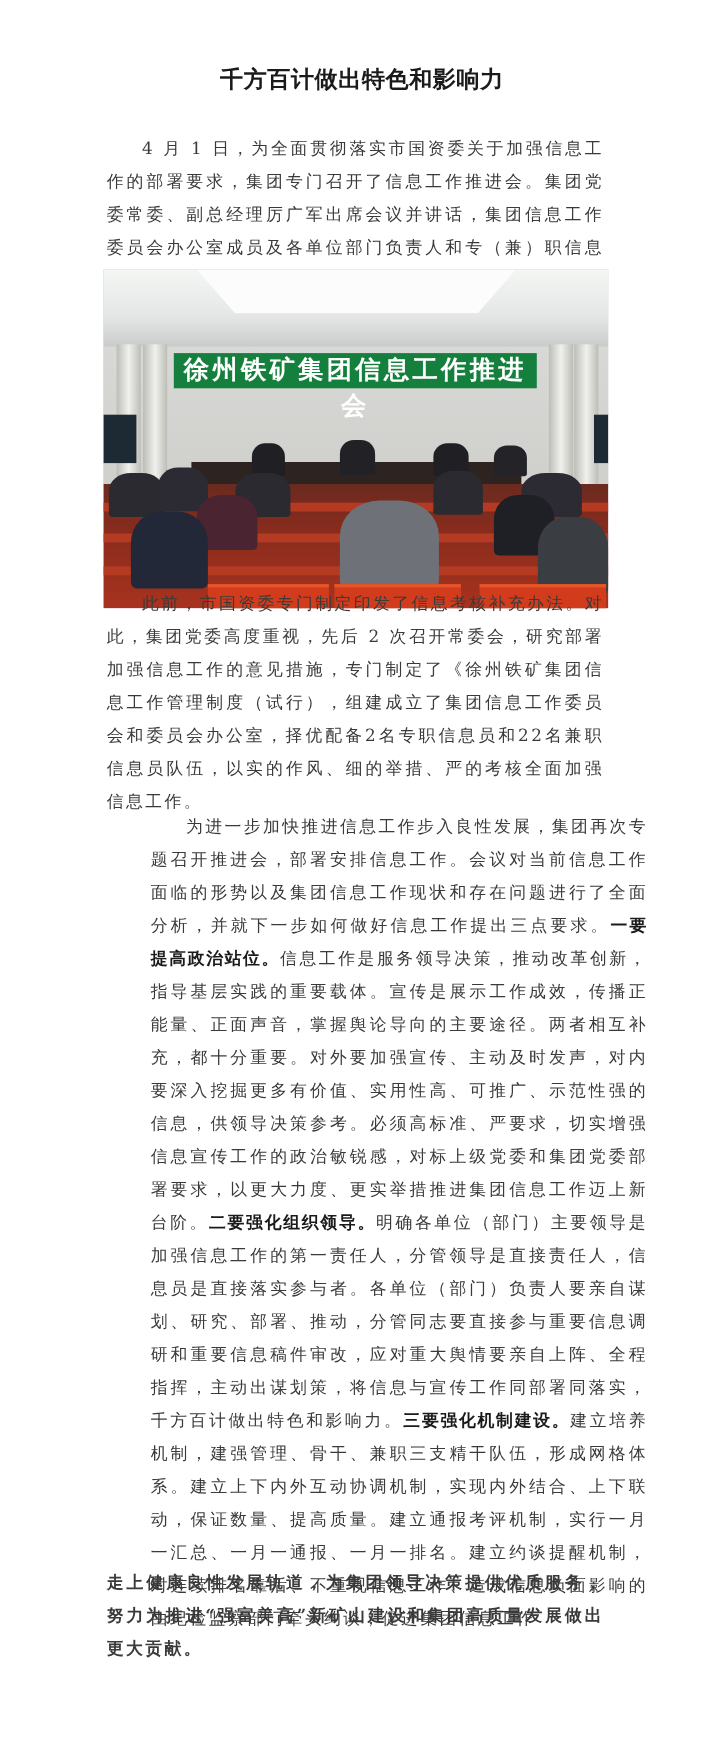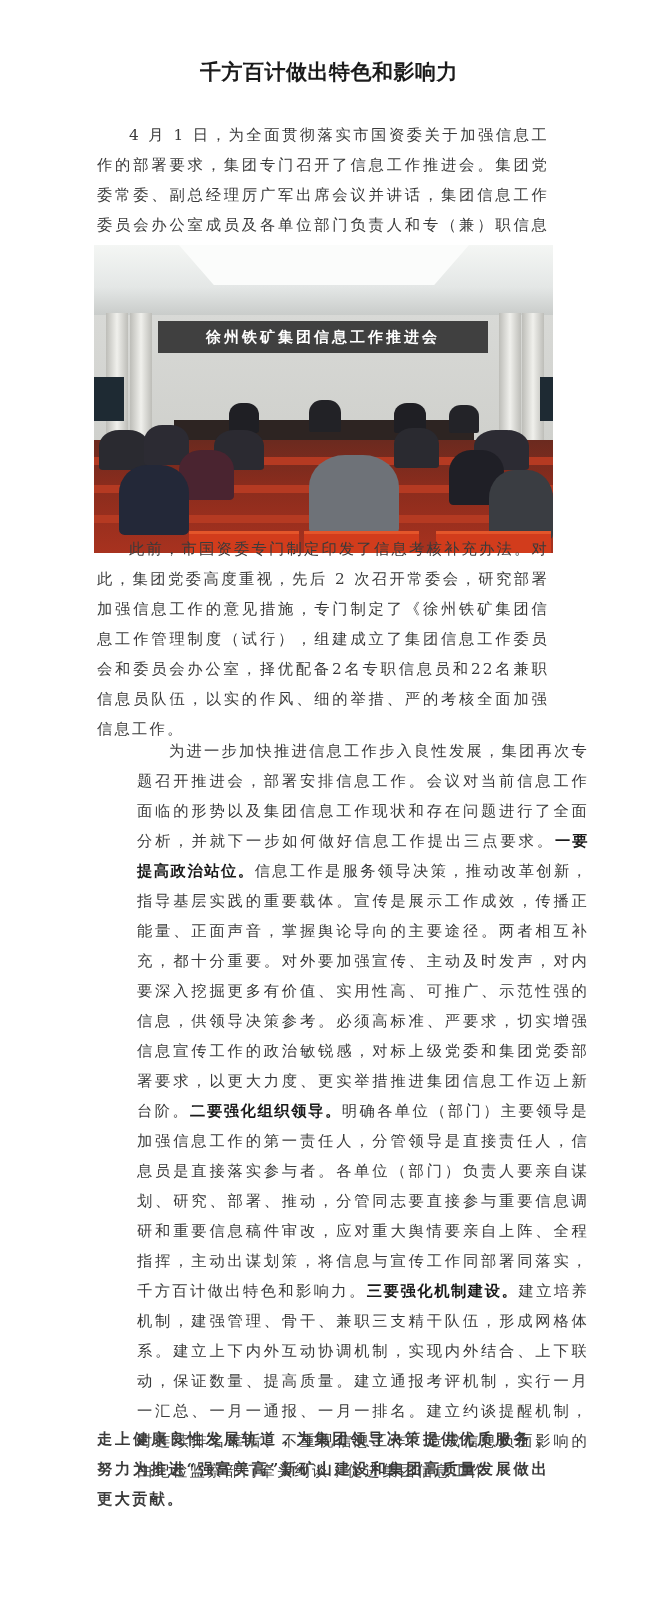--- a/index.html
+++ b/index.html
@@ -20,21 +20,21 @@
            background:#cfcfcf; }
   .photo .ceiling { position:absolute; left:0; top:0; width:100%; height:70px;
            background:linear-gradient(180deg,#f4f6f4 0%,#e4e7e6 60%,#c9ccca 100%); }
   .photo .ceiling-panel { position:absolute; top:0; left:85px; width:290px; height:40px;
            background:#fbfcfb; clip-path:polygon(0 0,100% 0,88% 100%,12% 100%); }
   .photo .wall { position:absolute; left:0; top:70px; width:100%; height:130px;
            background:linear-gradient(180deg,#d8d9d6 0%,#cfd0cc 100%); }
   .photo .pillar { position:absolute; top:68px; width:22px; height:130px;
            background:linear-gradient(90deg,#bdbdb8,#f0f0ec,#bdbdb8); }
   .photo .banner { position:absolute; left:64px; top:76px; width:330px; height:32px;
-           background:#404040; color:#ffffff; font-weight:bold; font-size:15px;
+           background:#15803d; color:#ffffff; font-weight:bold; font-size:23px;
            line-height:32px; text-align:center; letter-spacing:3px;
            font-family:"DejaVu Sans","Liberation Sans",sans-serif; }
   .photo .screen { position:absolute; top:132px; width:30px; height:44px; background:#1e2a33; }
   .photo .dais { position:absolute; left:80px; top:175px; width:300px; height:28px; background:#2d2422; }
   .photo .floor { position:absolute; left:0; top:195px; width:100%; height:113px;
            background:linear-gradient(180deg,#6b2a1f 0%,#8a2c1d 40%,#a8321f 100%); }
   .photo .person { position:absolute; border-radius:40% 40% 8% 8%; }
   .photo .desk-row { position:absolute; left:0; width:100%; height:8px; background:#b53a22; }
   .photo .chair { position:absolute; height:22px; background:#d23c1c; border-top:3px solid #e4552a; }
 </style>

